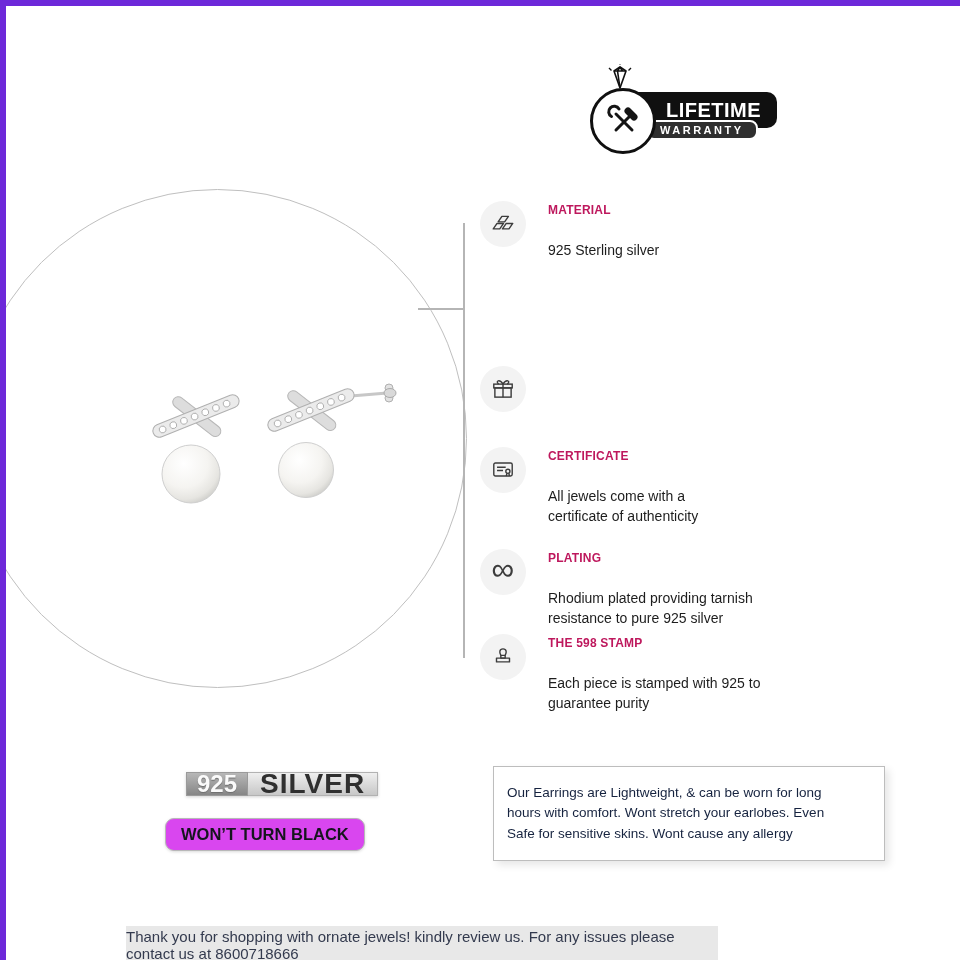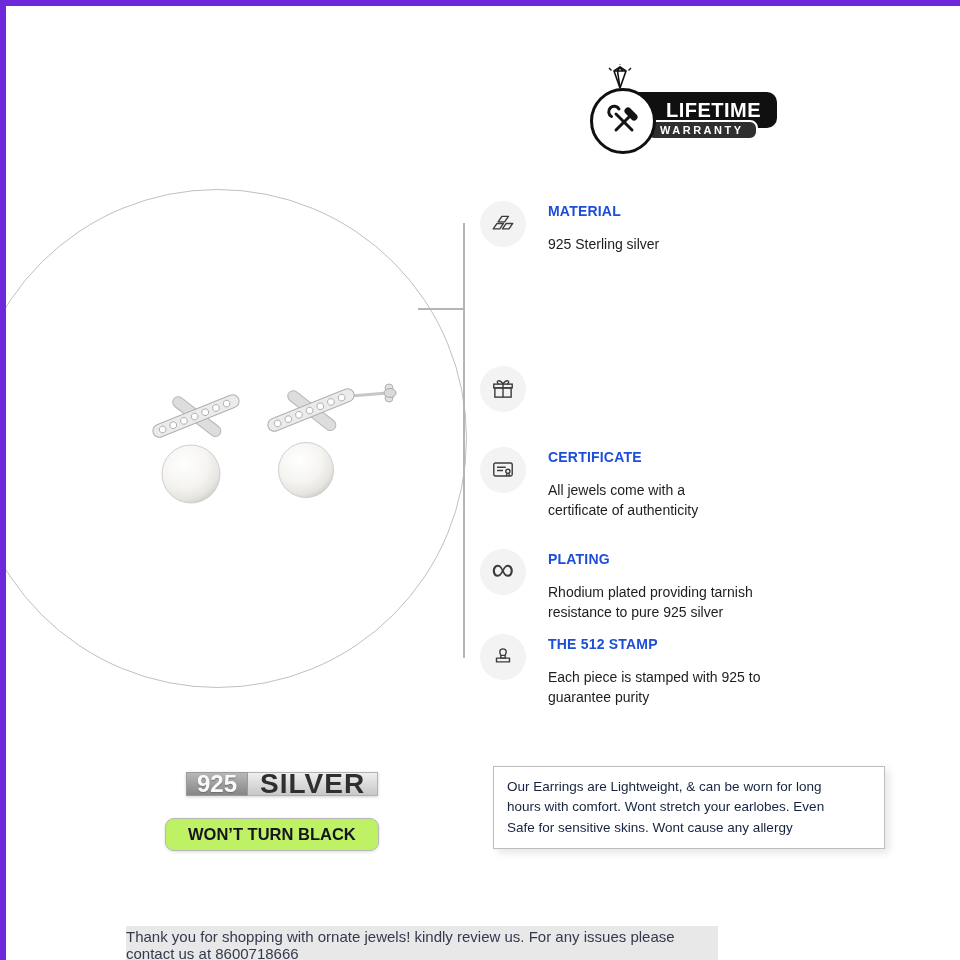--- a/index.html
+++ b/index.html
@@ -22,36 +22,36 @@
 
   
   .conn-h{position:absolute;left:412px;top:302px;width:46px;height:1.5px;background:#b5b5b5;}
   .conn-v{position:absolute;left:457px;top:217px;width:1.5px;height:435px;background:#b5b5b5;}
 
   
   .feature{position:absolute;left:474px;display:flex;align-items:flex-start;}
   .f-icon{width:46px;height:46px;border-radius:50%;background:#f3f3f3;display:flex;align-items:center;
           justify-content:center;flex:0 0 auto;z-index:2;}
   .f-text{margin-left:22px;width:330px;}
-  .f-title{font-size:14px;font-weight:bold;color:#1d4ed8;letter-spacing:.2px;margin-top:2px;}
-  .f-desc{margin-top:16px;font-size:14px;color:#1d1d1d;line-height:1.4;white-space:pre-line;}
+  .f-title{font-size:12px;font-weight:bold;color:#be185d;letter-spacing:.2px;margin-top:2px;}
+  .f-desc{margin-top:24px;font-size:14px;color:#1d1d1d;line-height:1.4;white-space:pre-line;}
   .inf-glyph{font-size:32px;color:#3c3c3c;line-height:1;margin-top:-6px;}
 
   
   .badge925{position:absolute;left:180px;top:766px;height:24px;display:flex;box-shadow:0 1px 3px rgba(0,0,0,.18);}
   .b-num{display:flex;align-items:center;padding:0 10px;font-size:24px;font-weight:bold;color:#fafafa;
          background:linear-gradient(180deg,#b7b7b7,#868686);border:1px solid #9a9a9a;text-shadow:0 1px 1px #6e6e6e;}
   .b-word{display:flex;align-items:center;padding:0 12px;font-size:28px;font-weight:bold;color:#2f2f2f;
           letter-spacing:1px;background:linear-gradient(180deg,#efefef,#c7c7c7);border:1px solid #b2b2b2;border-left:none;}
-  .badge-caption{position:absolute;left:159px;top:812px;background:#bef264;border:1.5px solid #b8b8b8;border-radius:9px;
-                 padding:6px 22px;font-size:16.5px;font-weight:bold;color:#15151d;box-shadow:0 1px 3px rgba(0,0,0,.15);}
+  .badge-caption{position:absolute;left:159px;top:812px;background:#d946ef;border:1.5px solid #b8b8b8;border-radius:9px;
+                 padding:6px 15px;font-size:16.5px;font-weight:bold;color:#15151d;box-shadow:0 1px 3px rgba(0,0,0,.15);}
 
   
   .info-box{position:absolute;left:487px;top:760px;width:364px;background:#fff;border:1px solid #bdbdbd;
-            padding:10px 13px;font-size:13.5px;line-height:1.5;color:#16233f;white-space:pre-line;
+            padding:16px 13px;font-size:13.5px;line-height:1.5;color:#16233f;white-space:pre-line;
             box-shadow:4px 4px 8px rgba(0,0,0,.10);}
 
   
   .footer{position:absolute;left:120px;top:920px;width:592px;height:38px;background:#e8e8e8;
           display:flex;align-items:center;justify-content:center;font-size:15px;color:#333a4e;}
 </style>
 </head>
 <body>
 
 <div class="page">
@@ -198,21 +198,21 @@
     <div class="f-icon">
       <svg width="26" height="26" viewBox="0 0 24 24">
         <g fill="none" stroke="#3c3c3c" stroke-width="1.3" stroke-linejoin="round">
           <path d="M10 10.5 C8.5 8 8.5 4.5 12 4.5 C15.5 4.5 15.5 8 14 10.5"></path>
           <path d="M10 10.5 h4 v2.5 h-4 z"></path>
           <path d="M6 13 h12 v3.5 H6 z"></path>
         </g>
       </svg>
     </div>
     <div class="f-text">
-      <div class="f-title">THE 512 STAMP</div>
+      <div class="f-title">THE 598 STAMP</div>
       <div class="f-desc">Each piece is stamped with 925 to
 guarantee purity</div>
     </div>
   </div>
 
   <div class="badge925">
     <div class="b-num">925</div>
     <div class="b-word">SILVER</div>
   </div>
   <div class="badge-caption">WON’T TURN BLACK</div>

